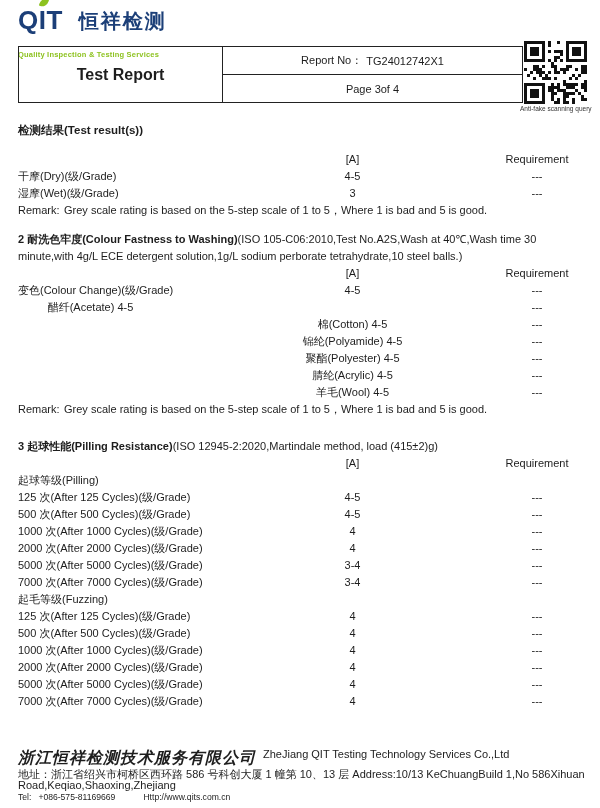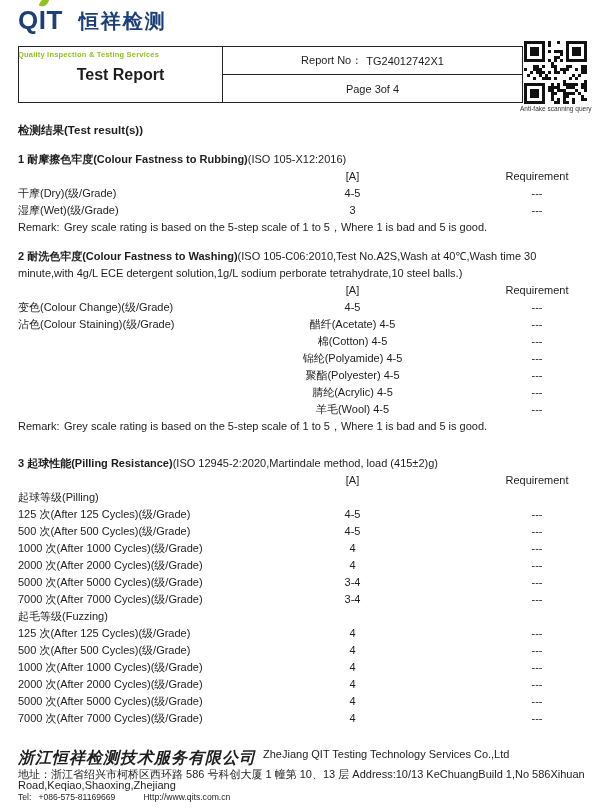--- a/index.html
+++ b/index.html
@@ -208,21 +208,20 @@
         <rect x="1" y="15" width="5" height="5" fill="#fff"></rect>
         <rect x="2" y="16" width="3" height="3" fill="#111"></rect>
       </svg>
     <div class="qr-caption">Anti-fake scanning query</div>
   </div>
 
   <div class="content">
     <div class="results-heading">检测结果(Test result(s))</div>
     <div id="sections-root">
         <div class="section">
-          <div class="sec-title"><span class="b">1 耐摩擦色牢度(Colour Fastness to Rubbing)</span><span>(ISO 105-X12:2016)</span></div>
           <div class="row head">
             <span class="lbl"></span>
             <span class="val">[A]</span>
             <span class="spacer"></span>
             <span class="req">Requirement</span>
           </div>
           <div class="row">
             <span class="lbl">干摩(Dry)(级/Grade)</span>
             <span class="val">4-5</span>
             <span class="spacer"></span>
@@ -247,21 +246,20 @@
             <span class="spacer"></span>
             <span class="req">Requirement</span>
           </div>
           <div class="row">
             <span class="lbl">变色(Colour Change)(级/Grade)</span>
             <span class="val">4-5</span>
             <span class="spacer"></span>
             <span class="req">---</span>
           </div>
           <div class="row">
-            <span class="lbl">沾色(Colour Staining)(级/Grade)</span>
             <span class="val">醋纤(Acetate) 4-5</span>
             <span class="spacer"></span>
             <span class="req">---</span>
           </div>
           <div class="row">
             <span class="lbl"></span>
             <span class="val">棉(Cotton) 4-5</span>
             <span class="spacer"></span>
             <span class="req">---</span>
           </div>

